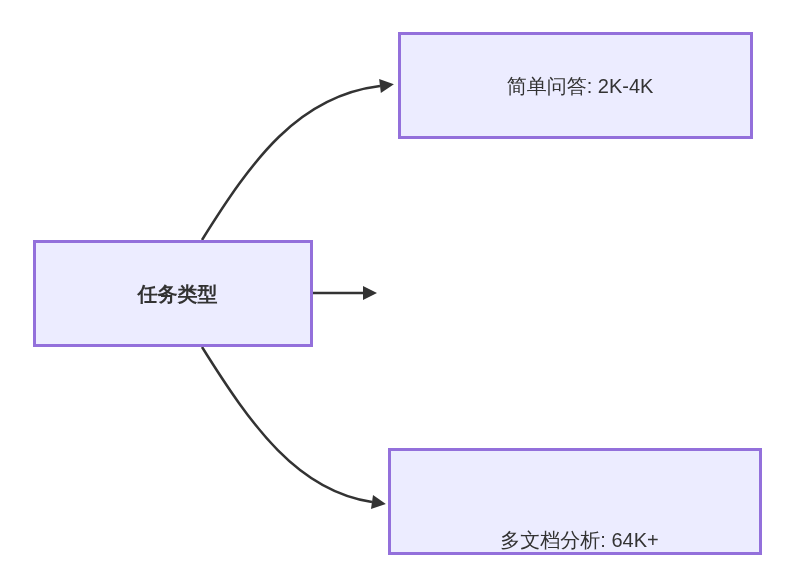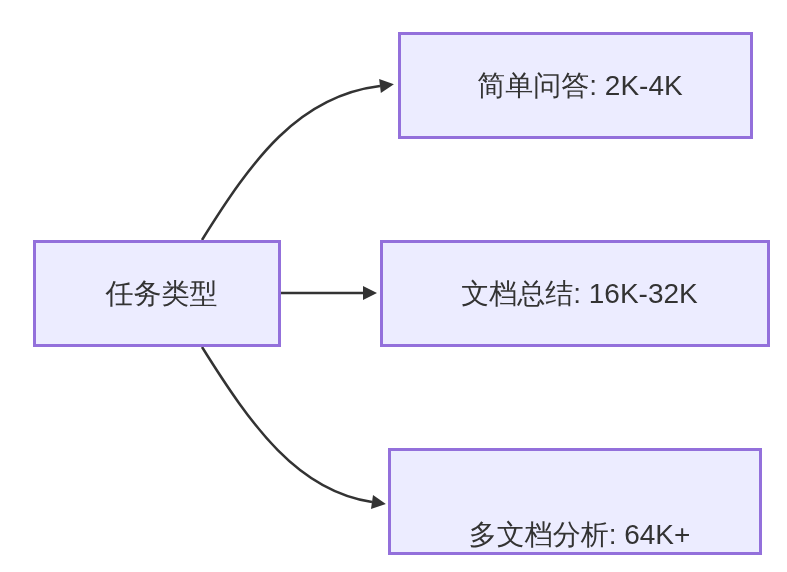--- a/index.html
+++ b/index.html
@@ -33,26 +33,26 @@
   }
   #arrowhead path { fill: var(--edge-color); }
   .node {
     position: absolute;
     background: var(--node-fill);
     border: 3px solid var(--node-border);
     display: flex;
     align-items: center;
     justify-content: center;
     color: var(--text-color);
-    font-size: 28px;
+    font-size: 20px;
     line-height: 1.2;
     white-space: nowrap;
     padding-left: 9px;
   }
-  .node-root   { left: 33px;  top: 240px; width: 248px; height: 107px; }
+  .node-root   { left: 33px;  top: 240px; width: 280px; height: 107px; font-weight: bold; }
   .node-top    { left: 398px; top: 32px;  width: 355px; height: 107px; }
   .node-middle { left: 380px; top: 240px; width: 390px; height: 107px; }
   .node-bottom { left: 388px; top: 448px; width: 374px; height: 107px; align-items: flex-end; }
 </style>
 </head>
 <body>
 
 <div class="diagram">
 
   <svg class="edges" viewBox="0 0 787 572" xmlns="http://www.w3.org/2000/svg">
@@ -67,21 +67,18 @@
   </svg>
 
   <div class="node node-root">
     <span>任务类型</span>
   </div>
 
   <div class="node node-top">
     <span>简单问答: 2K-4K</span>
   </div>
 
-  <div class="node node-middle">
-    <span>文档总结: 16K-32K</span>
-  </div>
 
   <div class="node node-bottom">
     <span>多文档分析: 64K+</span>
   </div>
 
 </div>
 
 </body></html>

